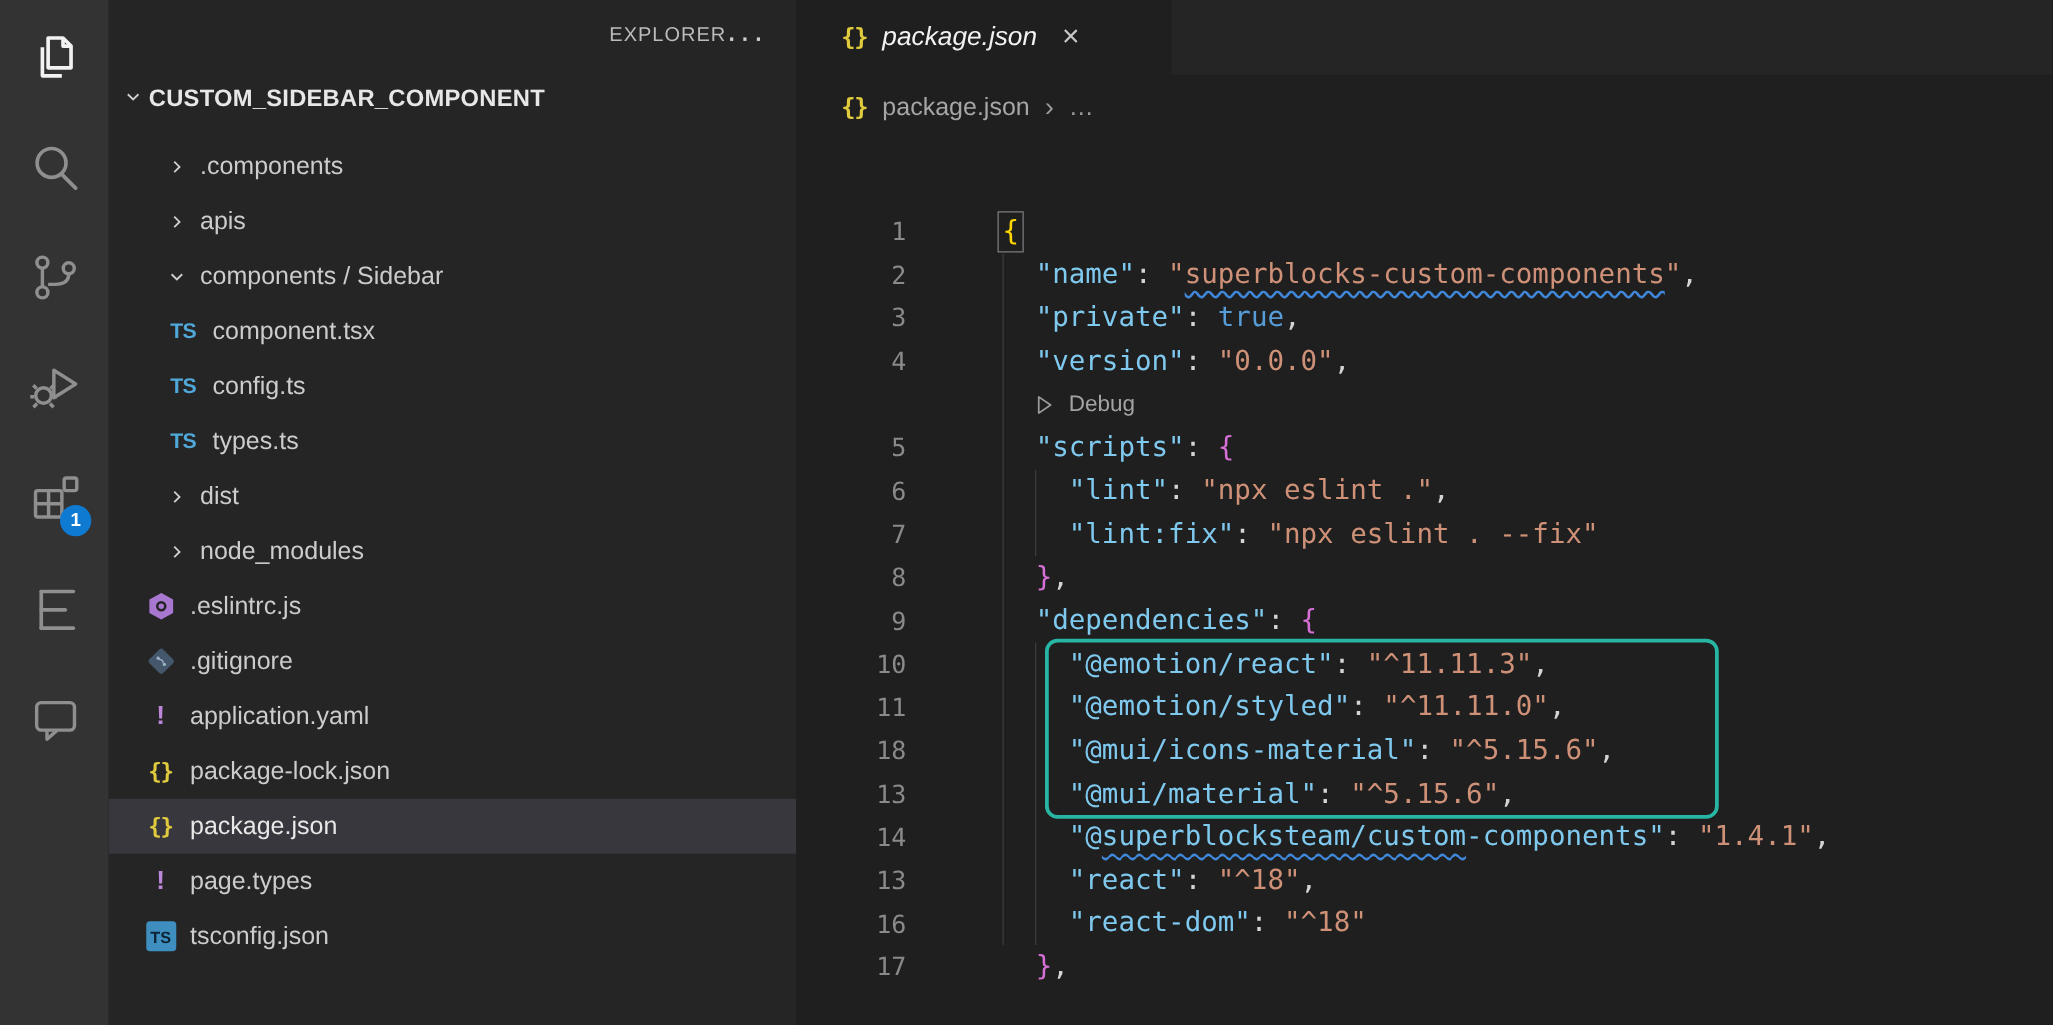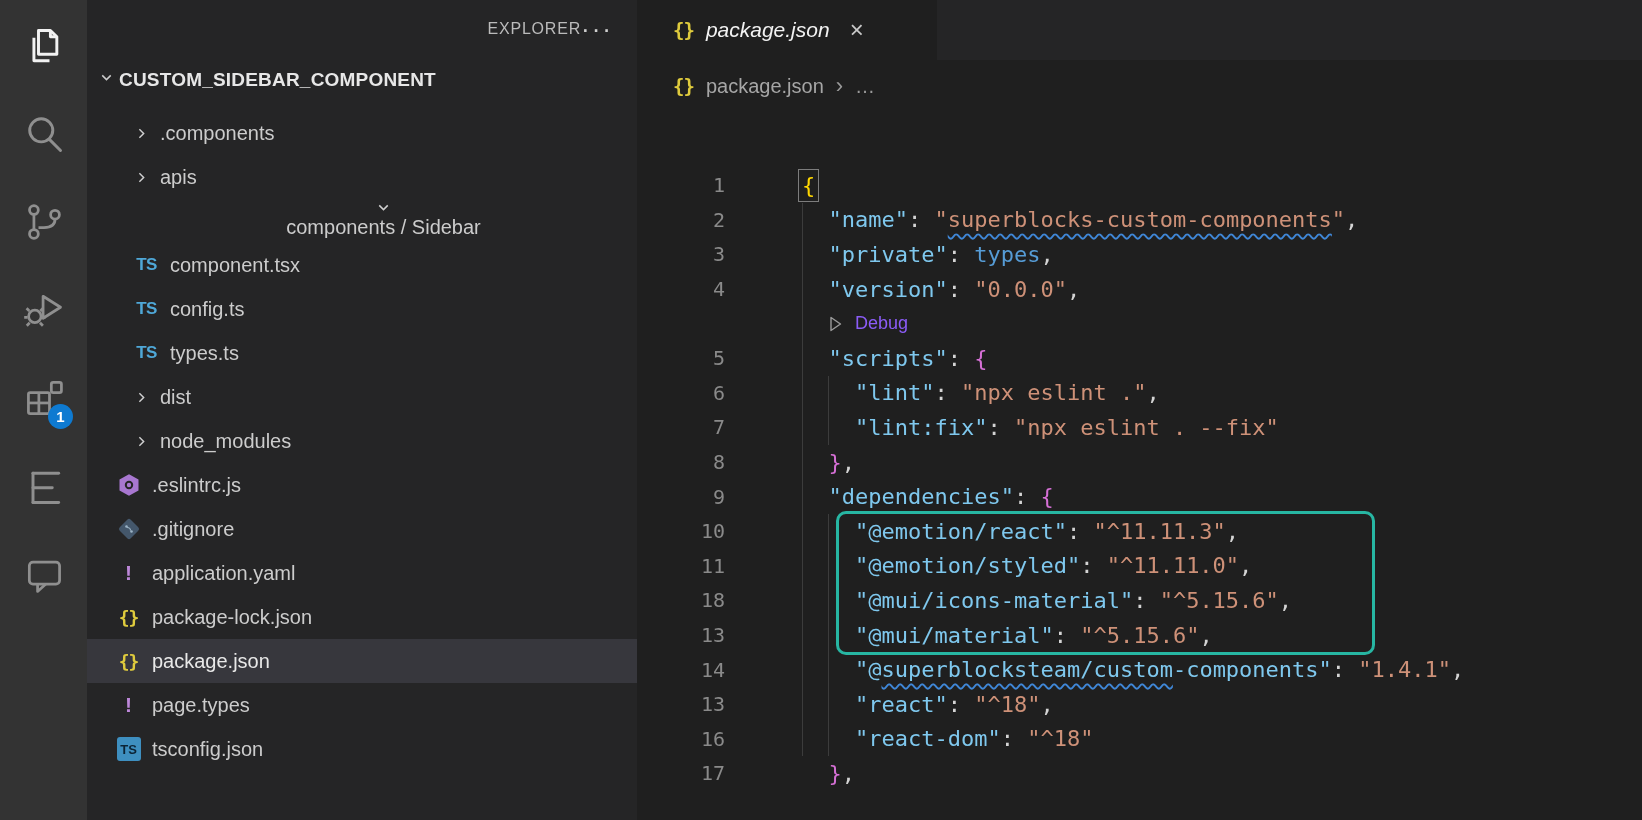--- a/index.html
+++ b/index.html
@@ -60,21 +60,21 @@
     font-family:"DejaVu Sans Mono", monospace; font-size:22px; }
   .gutter { width:88px; flex:none; text-align:right; color:#8a8a8a; font-size:20px; }
   .ctext { padding-left:77px; white-space:pre; }
   .tk-k { color:#7fc8ee; } .tk-s { color:#ce9178; } .tk-p { color:#d4d4d4; }
   .tk-t { color:#569cd6; } .tk-b1 { color:#ffd700; } .tk-b2 { color:#d670d6; }
   .sq { text-decoration:underline; text-decoration-style:wavy;
     text-decoration-color:#3f87d8; text-decoration-thickness:1.5px; text-underline-offset:6px; }
   .bx { outline:1.5px solid #7d7d7d; outline-offset:3px; }
   .lens-row { display:flex; height:34.6px; align-items:center; }
   .lens { padding-left:188px; display:flex; align-items:center; gap:10px;
-    color:#8b5cf6; font-size:18px; cursor:pointer; }
+    color:#a3a3a3; font-size:18px; cursor:pointer; }
   .lens svg { width:20px; height:20px; }
   .iguide { position:absolute; width:1px; background:#3c3c3c; }
   .hl-box { position:absolute; border:3.5px solid #27b6a3; border-radius:10px; pointer-events:none; }
 </style>
 </head>
 <body>
 
 <div class="app">
 
   <div class="activitybar">
@@ -157,21 +157,21 @@
         </div>
         <div class="trow" style="padding-left: 43px;">
           <span class="chev">
             <svg viewBox="0 0 16 16" fill="none" stroke="#cfcfcf" stroke-width="1.4">
               <path d="M6 4 l4 4 l-4 4"></path>
             </svg>
           </span>
           <span style="width:8px"></span>
           <span>apis</span>
         </div>
-        <div class="trow" style="padding-left: 43px; flex-direction: column;">
+        <div class="trow" style="padding-left: 43px;">
           <span class="chev">
             <svg viewBox="0 0 16 16" fill="none" stroke="#cfcfcf" stroke-width="1.4">
               <path d="M4 6 l4 4 l4 -4"></path>
             </svg>
           </span>
           <span style="width:8px"></span>
           <span>components / Sidebar</span>
         </div>
         <div class="trow" style="padding-left: 46px;">
           <span class="ficon">
@@ -284,21 +284,21 @@
           <div class="crow">
             <div class="gutter">1</div>
             <div class="ctext"><span class="tk-b1 bx">{</span></div>
           </div>
           <div class="crow">
             <div class="gutter">2</div>
             <div class="ctext"><span class="tk-p">  </span><span class="tk-k">"name"</span><span class="tk-p">: </span><span class="tk-s">"</span><span class="tk-s sq">superblocks-custom-components</span><span class="tk-s">"</span><span class="tk-p">,</span></div>
           </div>
           <div class="crow">
             <div class="gutter">3</div>
-            <div class="ctext"><span class="tk-p">  </span><span class="tk-k">"private"</span><span class="tk-p">: </span><span class="tk-t">types</span><span class="tk-p">,</span></div>
+            <div class="ctext"><span class="tk-p">  </span><span class="tk-k">"private"</span><span class="tk-p">: </span><span class="tk-t">true</span><span class="tk-p">,</span></div>
           </div>
           <div class="crow">
             <div class="gutter">4</div>
             <div class="ctext"><span class="tk-p">  </span><span class="tk-k">"version"</span><span class="tk-p">: </span><span class="tk-s">"0.0.0"</span><span class="tk-p">,</span></div>
           </div>
           <div class="lens-row">
             <span class="lens">
       <svg viewBox="0 0 20 20" fill="none" stroke="#9b9b9b" stroke-width="1.4" stroke-linejoin="round">
                 <path d="M6 3.5 L15.5 10 L6 16.5 Z"></path>
               </svg>

